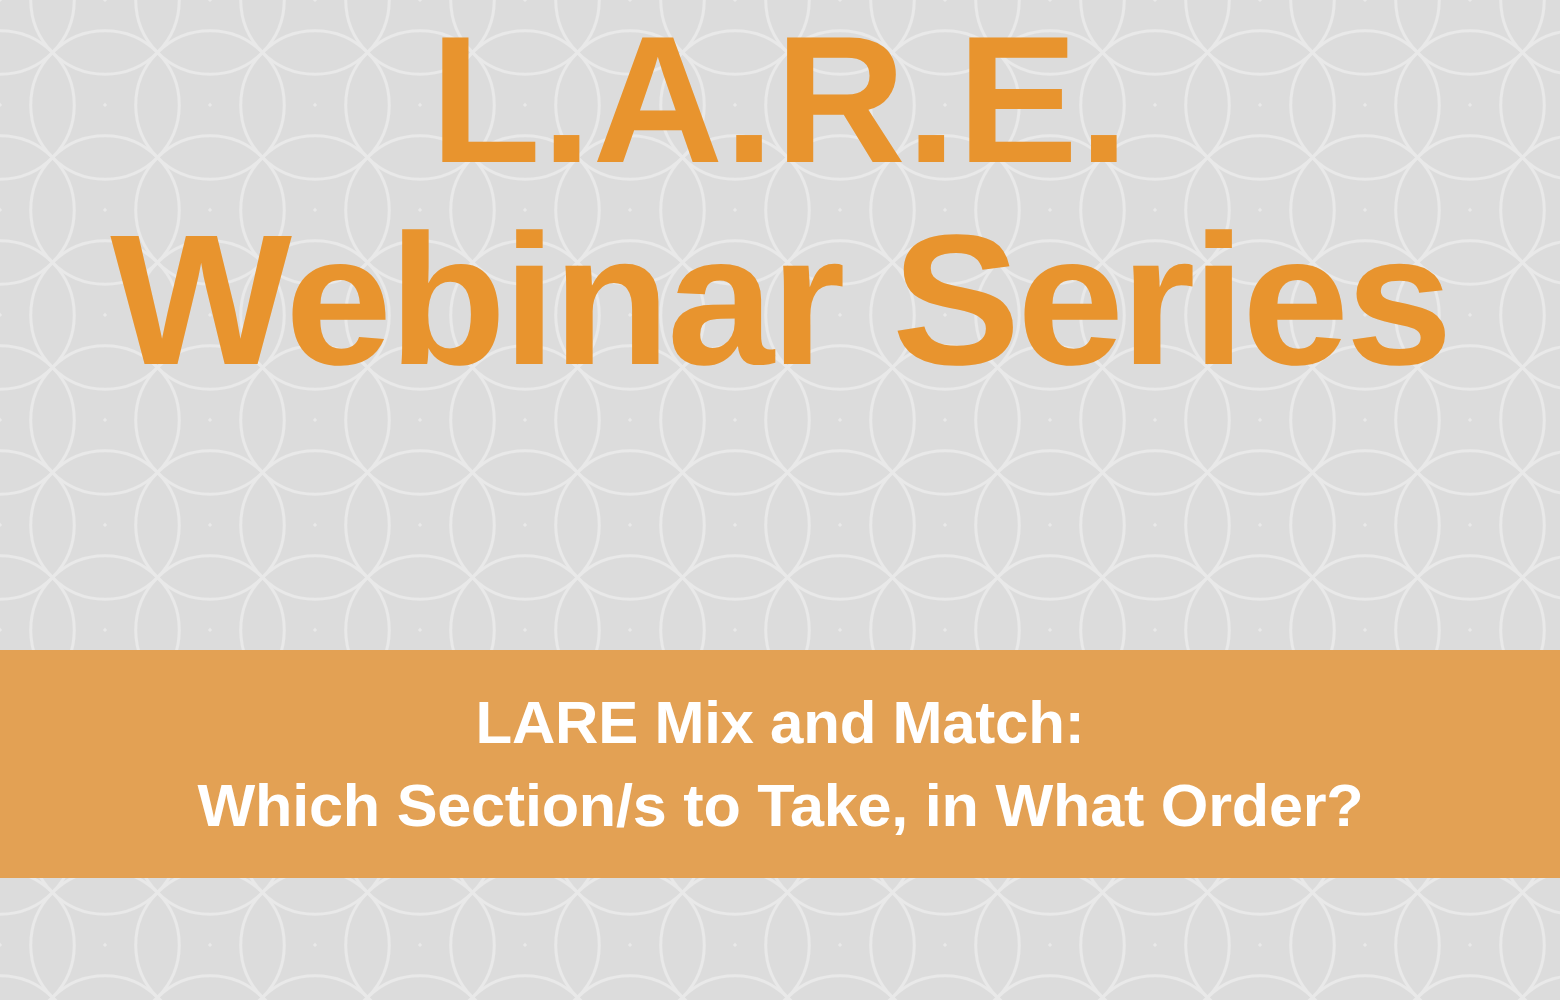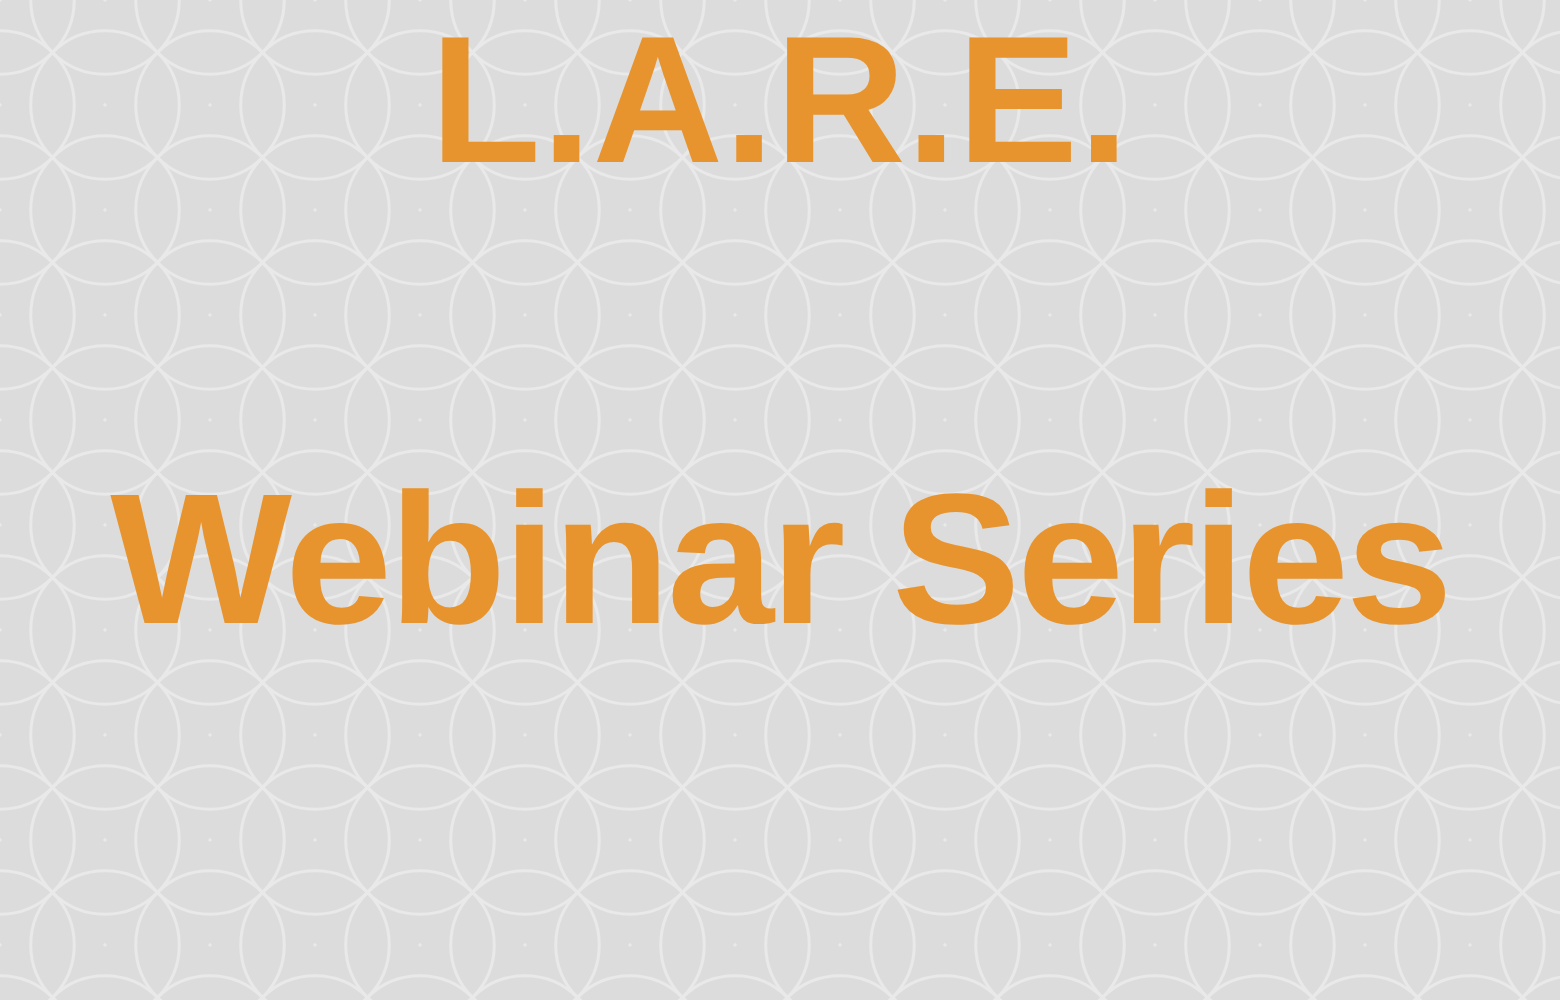--- a/index.html
+++ b/index.html
@@ -35,21 +35,21 @@
   #headline-block {
     position: absolute;
     left: 0;
     top: 0;
     width: 1560px;
     height: 650px;
     z-index: 2;
     display: flex;
     flex-direction: column;
     align-items: center;
-    justify-content: space-between;
+    justify-content: flex-start;
     text-align: center;
   }
 
   .headline-line {
     display: block;
     color: #e8942e;
     font-family: "Liberation Sans", sans-serif;
     font-weight: 700;
     letter-spacing: -0.012em;
     line-height: 0.96;
@@ -124,14 +124,18 @@
     </defs>
     <rect x="0" y="0" width="1560" height="1000" fill="#dcdcdc"></rect>
     <rect x="-10" y="-10" width="1580" height="1020" fill="url(#circ-tile)"></rect>
   </svg>
 
   <div id="headline-block">
     <span class="headline-line" id="headline-acronym">L.A.R.E.</span>
     <span class="headline-line" id="headline-subtitle">Webinar Series</span>
   </div>
 
+  <div id="banner">
+    <span class="banner-line" id="banner-line-1">LARE Mix and Match:</span>
+    <span class="banner-line" id="banner-line-2">Which Section/s to Take, in What Order?</span>
+  </div>
 
 </div>
 
 </body></html>

